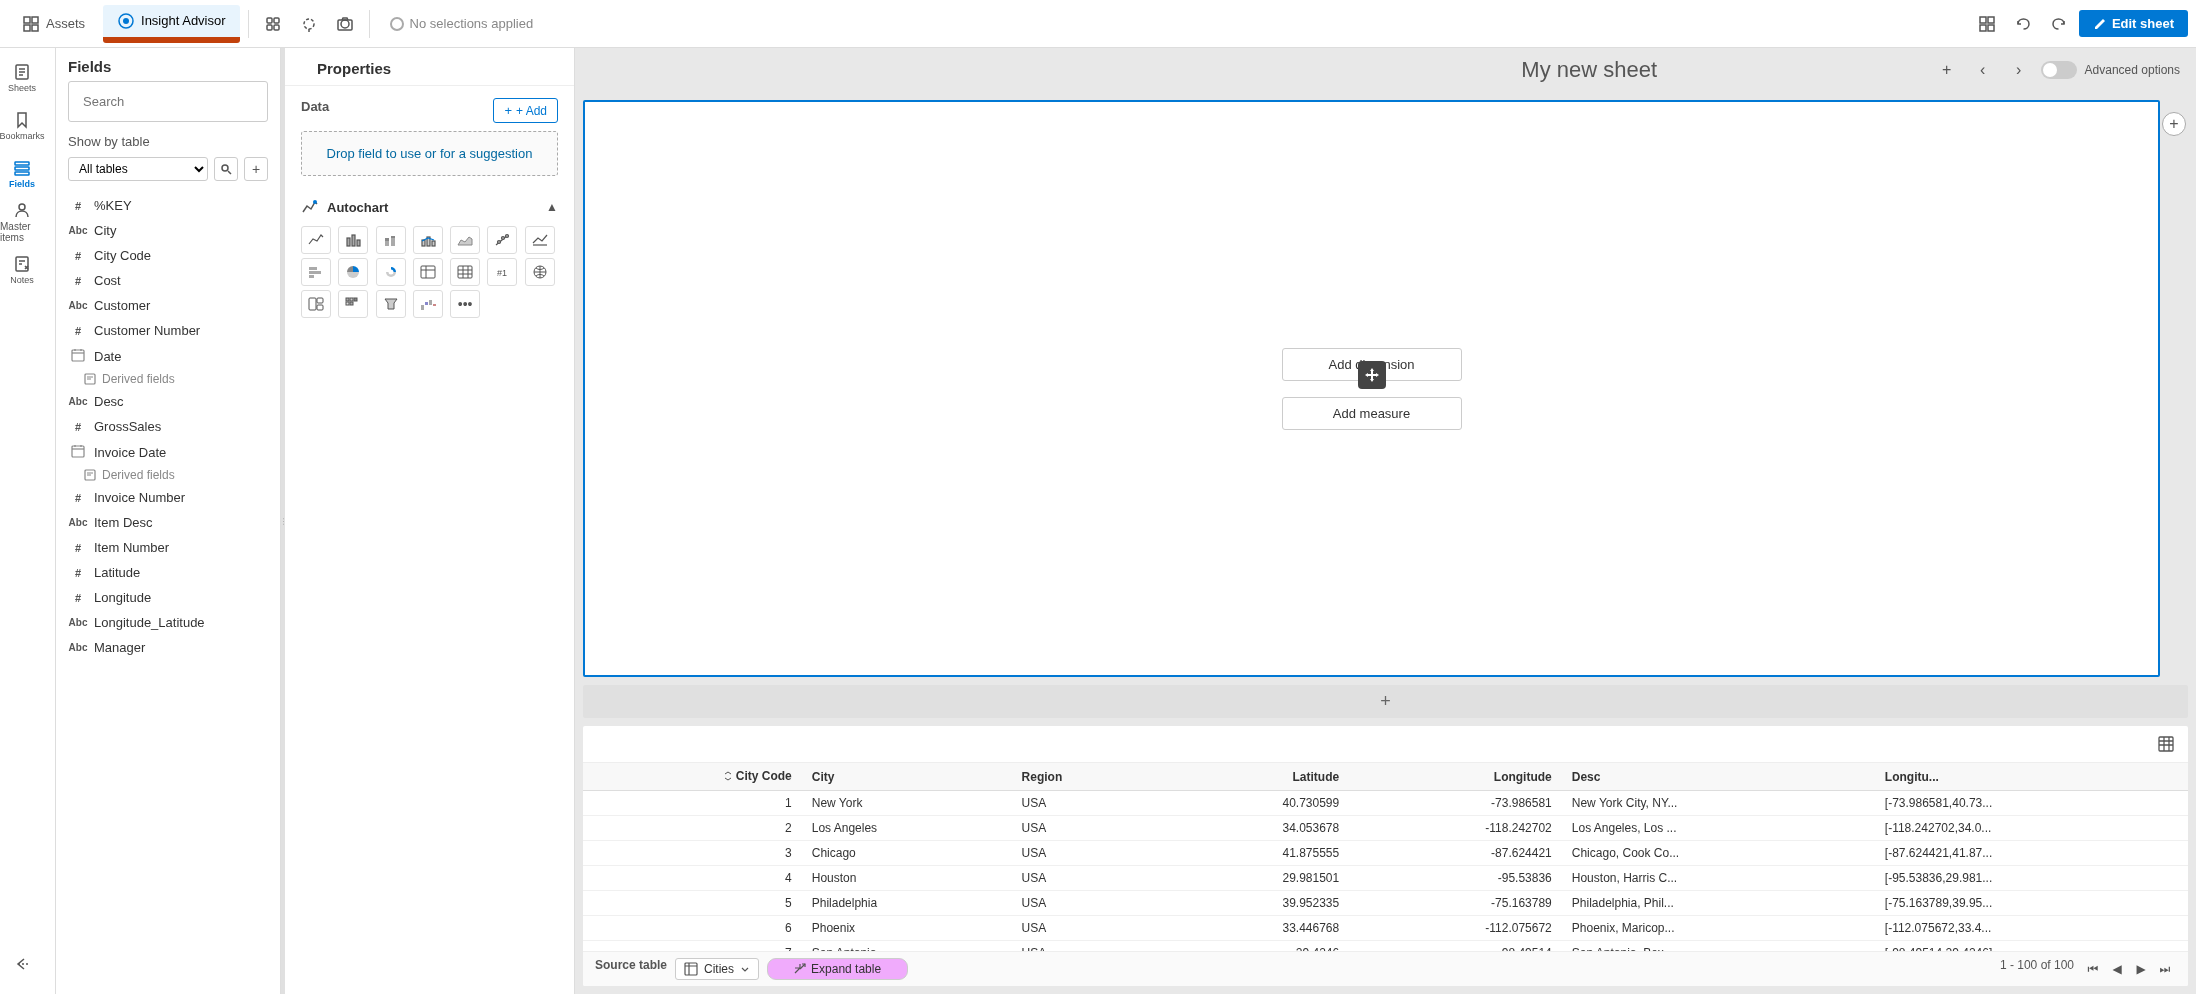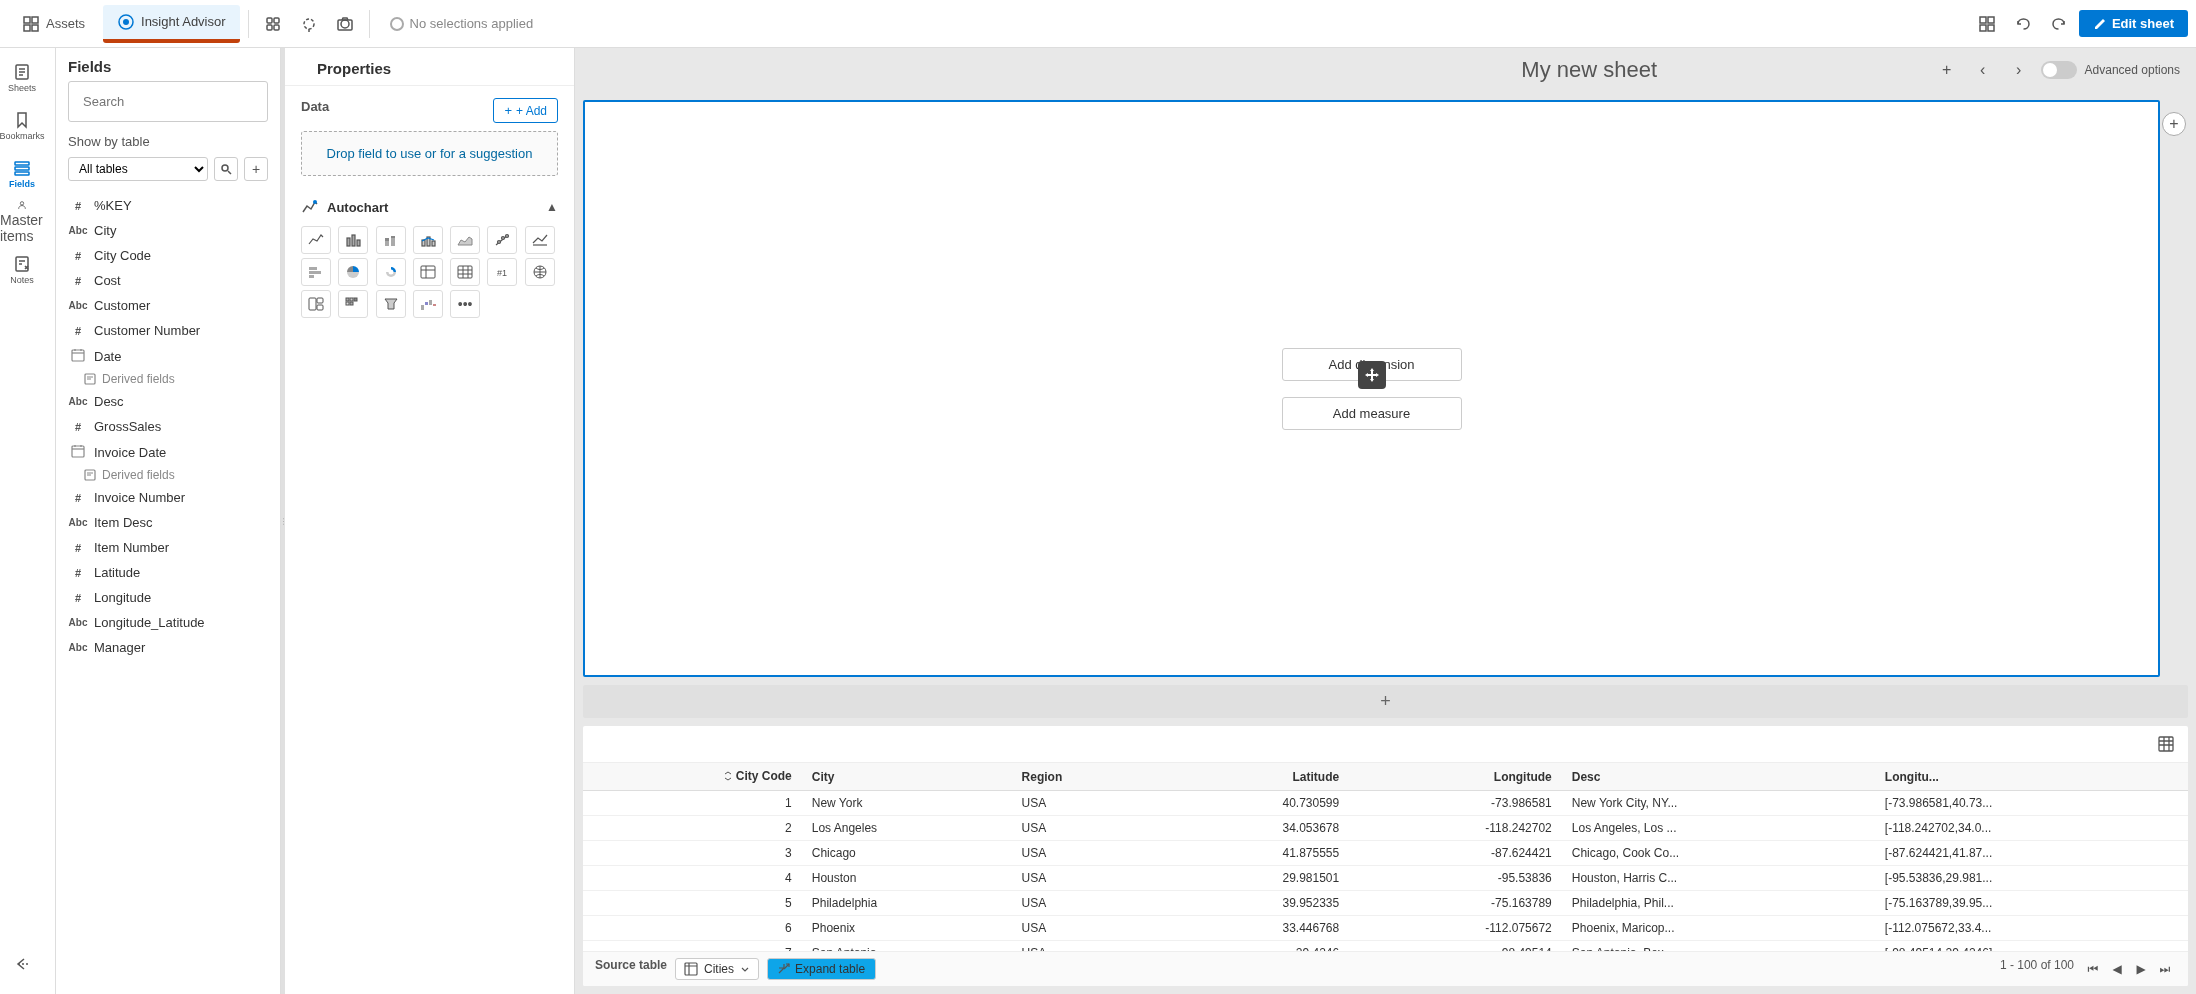--- a/index.html
+++ b/index.html
@@ -10,21 +10,21 @@
       display: flex; align-items: center; height: 48px;
       background: #fff; border-bottom: 1px solid #ddd;
       padding: 0 8px; gap: 4px;
     }
     .topbar-tab {
       display: flex; align-items: center; gap: 6px;
       padding: 6px 14px; border-radius: 3px; cursor: pointer;
       font-size: 13px; color: #555; height: 38px;
     }
     .topbar-tab.active {
-      background: #e8f4fd; color: #404040; border-bottom: 4px solid #c2410c;
+      background: #e8f4fd; color: #000000; border-bottom: 6px solid #c2410c;
     }
     .topbar-icon { width: 18px; height: 18px; display: inline-flex; align-items: center; justify-content: center; }
     .topbar-divider { width: 1px; height: 28px; background: #ddd; margin: 0 4px; }
     .topbar-spacer { flex: 1; }
     .no-selections {
       display: flex; align-items: center; gap: 6px;
       padding: 4px 12px; color: #888; font-size: 13px;
     }
     .no-sel-dot { width: 14px; height: 14px; border-radius: 50%; border: 2px solid #aaa; display: inline-block; }
     .topbar-btn {
@@ -228,22 +228,22 @@
       border-top: 1px solid #eee; background: #fafafa; gap: 8px;
     }
     .source-table-label { font-size: 12px; color: #555; font-weight: 600; }
     .source-table-select {
       display: flex; align-items: center; gap: 6px;
       border: 1px solid #ccc; border-radius: 3px; padding: 3px 8px;
       font-size: 12px; cursor: pointer; background: #fff;
     }
     .expand-table-btn {
       display: flex; align-items: center; gap: 5px;
-      padding: 3px 10px; border: 1px solid #ccc; border-radius: 3px;
-      font-size: 12px; background: #0ea5e9; cursor: pointer; color: #333;
+      padding: 3px 26px; border: 1px solid #ccc; border-radius: 9px;
+      font-size: 12px; background: #f0abfc; cursor: pointer; color: #333;
     }
     .pagination-info { margin-left: auto; font-size: 12px; color: #555; }
     .pagination-btns { display: flex; gap: 2px; }
     .pag-btn {
       width: 22px; height: 22px; border: none; background: transparent;
       cursor: pointer; color: #555; font-size: 12px;
       display: flex; align-items: center; justify-content: center;
     }
 
     
@@ -371,21 +371,21 @@
         <rect x="2" y="8" width="14" height="3" rx="0.5"></rect>
         <rect x="2" y="13" width="14" height="3" rx="0.5"></rect>
       </svg>
       <span style="font-size:9px;color:#0078d4;font-weight:600;">Fields</span>
     </div>
     <div class="sidebar-icon-item">
       <svg width="18" height="18" viewBox="0 0 18 18" fill="none" stroke="#555" stroke-width="1.5">
         <circle cx="9" cy="6" r="3"></circle>
           <path d="M3 16 C3 12 6 10 9 10 C12 10 15 12 15 16"></path>
       </svg>
-      <span style="font-size:14px;color:#555;">Master items</span>
+      <span style="font-size:10px;color:#555;">Master items</span>
     </div>
     <div class="sidebar-icon-item">
       <svg width="18" height="18" viewBox="0 0 18 18" fill="none" stroke="#555" stroke-width="1.5">
         <rect x="3" y="2" width="12" height="14" rx="1"></rect>
         <path d="M6 6 L12 6 M6 9 L9 9"></path>
         <path d="M12 11 L15 14 M12 14 L15 11"></path>
       </svg>
       <span style="font-size:9px;color:#555;">Notes</span>
     </div>
     <div class="sidebar-icon-item sidebar-bottom" style="margin-top:auto;">

